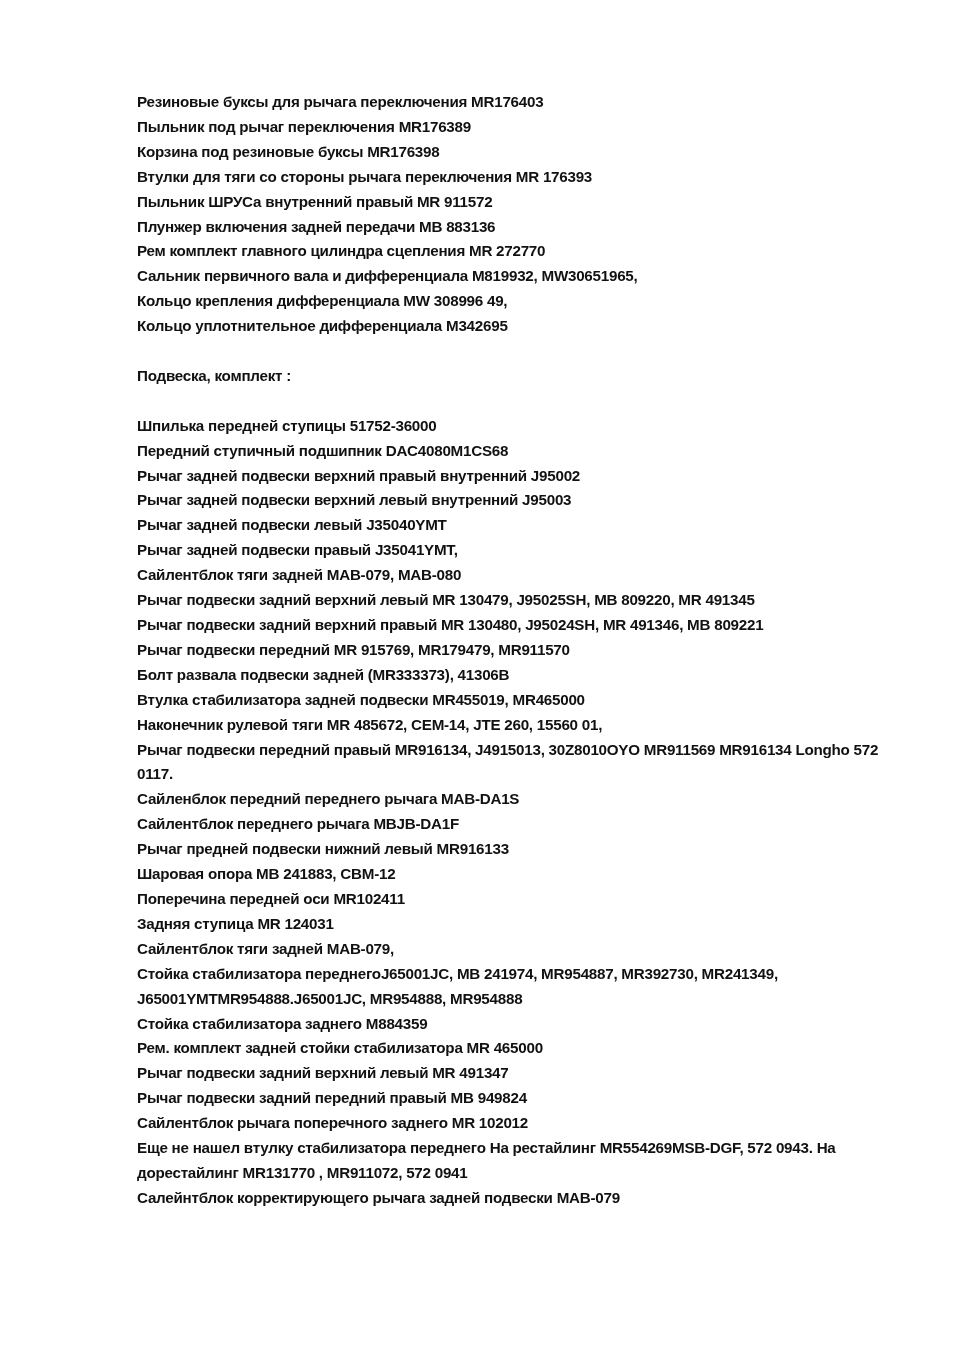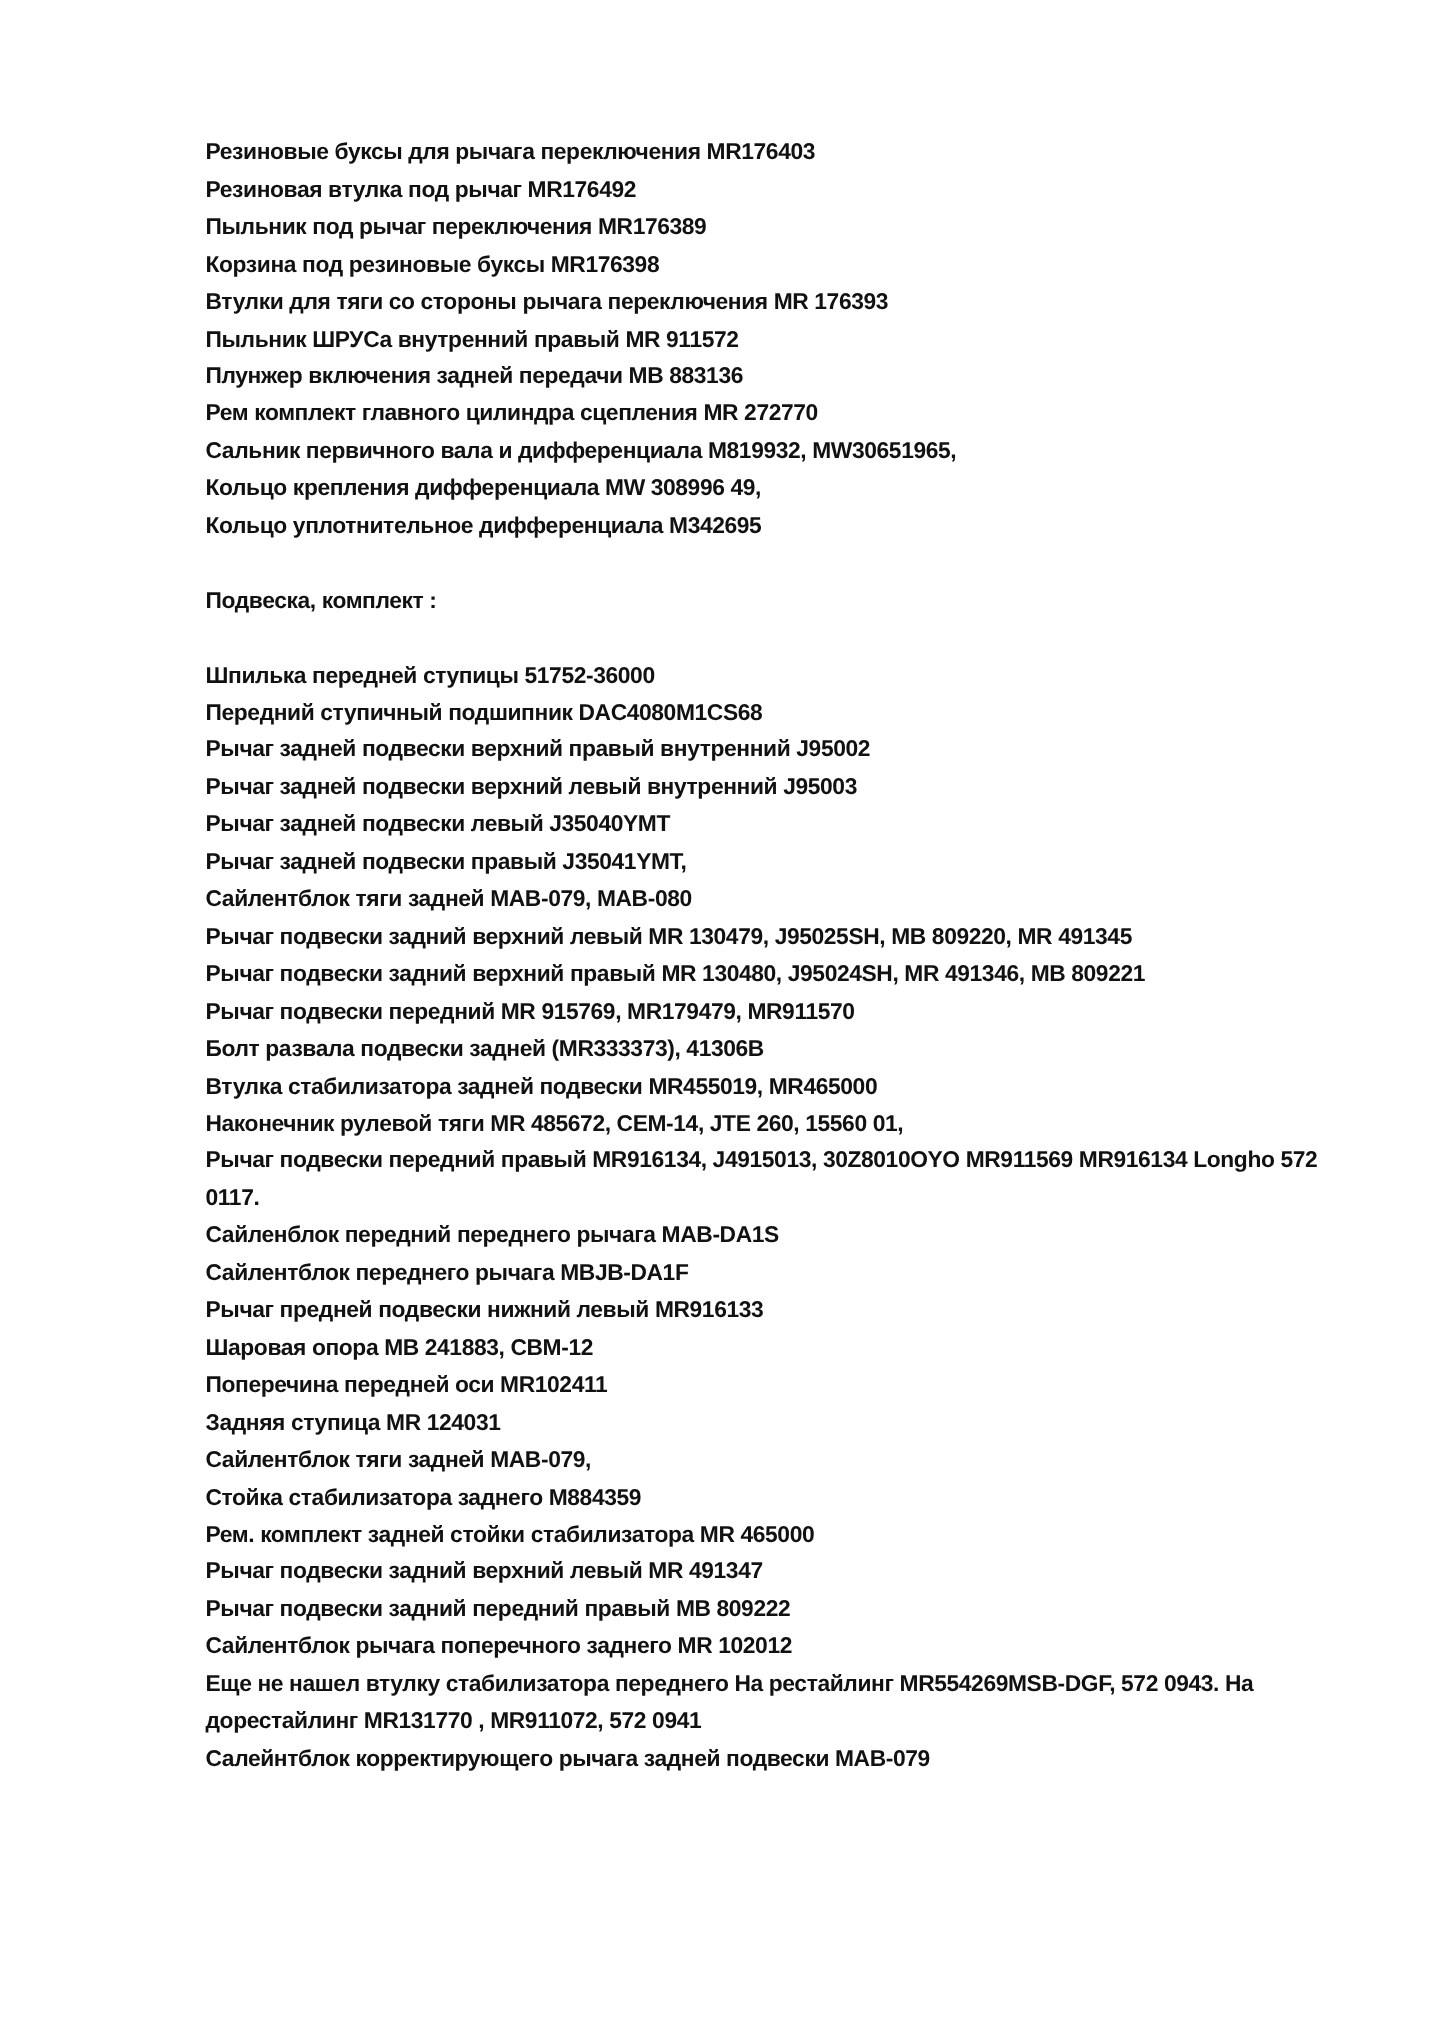--- a/index.html
+++ b/index.html
@@ -36,21 +36,20 @@
       white-space: normal;
       word-spacing: 0px;
     }
   </style>
 </head>
 <body>
 
 <div class="page">
   <div>
     <p class="line">Резиновые буксы для рычага переключения MR176403</p>
-    <p class="line">Резиновая втулка под рычаг MR176492</p>
     <p class="line">Пыльник под рычаг переключения MR176389</p>
     <p class="line">Корзина под резиновые буксы MR176398</p>
     <p class="line">Втулки для тяги со стороны рычага переключения MR 176393</p>
     <p class="line">Пыльник ШРУСа внутренний правый MR 911572</p>
     <p class="line">Плунжер включения задней передачи MB 883136</p>
     <p class="line">Рем комплект главного цилиндра сцепления MR 272770</p>
     <p class="line">Сальник первичного вала и дифференциала M819932, MW30651965,</p>
     <p class="line">Кольцо крепления дифференциала MW 308996 49,</p>
     <p class="line">Кольцо уплотнительное дифференциала M342695</p>
   </div>
@@ -76,21 +75,22 @@
     <p class="line">Втулка стабилизатора задней подвески MR455019, MR465000</p>
     <p class="line">Наконечник рулевой тяги MR 485672, CEM-14, JTE 260, 15560 01,</p>
     <p class="line wrap">Рычаг подвески передний правый MR916134, J4915013, 30Z8010OYO MR911569 MR916134 Longho 572 0117.</p>
     <p class="line">Сайленблок передний переднего рычага MAB-DA1S</p>
     <p class="line">Сайлентблок переднего рычага MBJB-DA1F</p>
     <p class="line">Рычаг предней подвески нижний левый MR916133</p>
     <p class="line">Шаровая опора MB 241883, CBM-12</p>
     <p class="line">Поперечина передней оси MR102411</p>
     <p class="line">Задняя ступица MR 124031</p>
     <p class="line">Сайлентблок тяги задней MAB-079,</p>
+    <p class="line wrap">Стойка стабилизатора переднегоJ65001JC, MB 241974, MR954887, MR392730, MR241349, J65001YMTMR954888.J65001JC, MR954888, MR954888</p>
     <p class="line">Стойка стабилизатора заднего M884359</p>
     <p class="line">Рем. комплект задней стойки стабилизатора MR 465000</p>
     <p class="line">Рычаг подвески задний верхний левый MR 491347</p>
-    <p class="line">Рычаг подвески задний передний правый MB 809222</p>
+    <p class="line">Рычаг подвески задний передний правый MB 949824</p>
     <p class="line">Сайлентблок рычага поперечного заднего MR 102012</p>
     <p class="line wrap">Еще не нашел втулку стабилизатора переднего На рестайлинг MR554269MSB-DGF, 572 0943. На дорестайлинг MR131770 , MR911072, 572 0941</p>
     <p class="line">Салейнтблок корректирующего рычага задней подвески MAB-079</p>
   </div>
 </div>
 
 </body></html>

